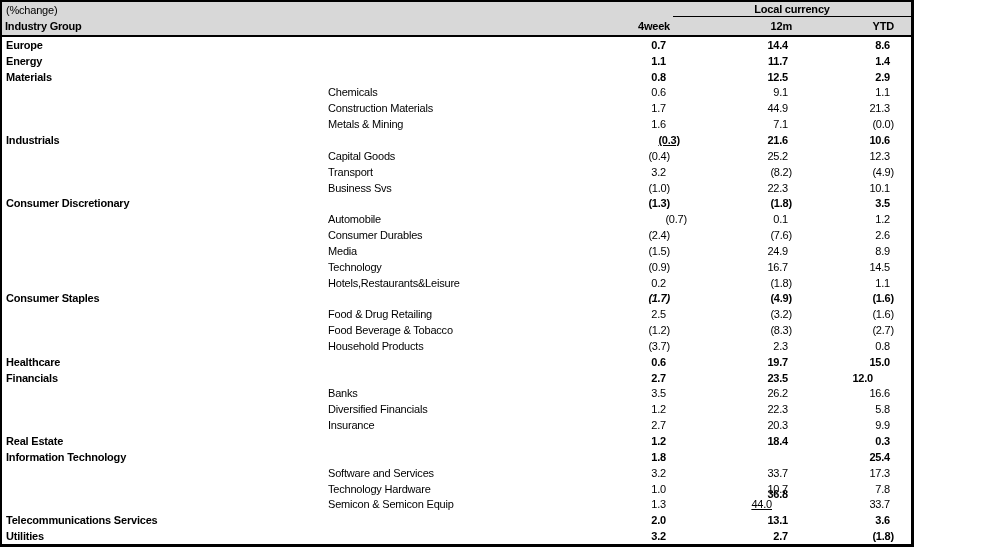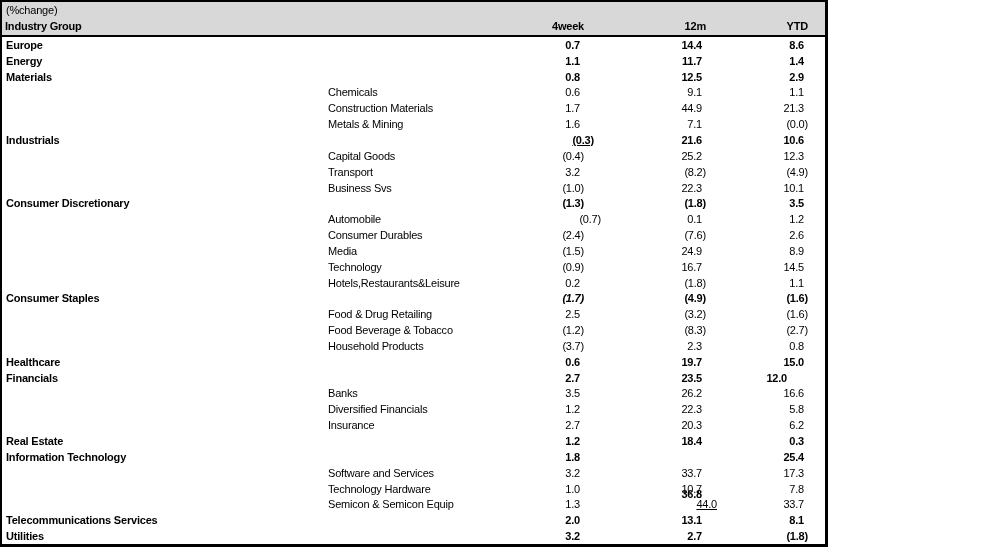--- a/index.html
+++ b/index.html
@@ -8,21 +8,21 @@
     --text: #000000;
   }
   * { box-sizing: border-box; margin: 0; padding: 0; }
   html, body { background: #ffffff; }
   body {
     width: 990px; height: 547px;
     font-family: "Liberation Sans", sans-serif;
     color: var(--text);
   }
   .sheet {
-    width: 828px; height: 547px;
+    width: 914px; height: 547px;
     border-top: 2px solid var(--border);
     border-left: 2px solid var(--border);
     border-right: 3px solid var(--border);
     border-bottom: 3px solid var(--border);
     background: #ffffff;
     display: flex; flex-direction: column;
     font-size: 11px;
     letter-spacing: -0.2px;
   }
   
@@ -58,20 +58,23 @@
     white-space: nowrap;
   }
 </style>
 </head>
 <body>
 
 <div class="sheet">
   <div class="hdr">
     <div class="hdr-row1">
       <span class="corner">(%change)</span>
+      <div class="lc">
+        <span>Local currency</span>
+      </div>
     </div>
     <div class="hdr-row2">
       <span class="ig">Industry Group</span>
       <span class="colh" style="right:241px">4week</span>
       <span class="colh" style="right:119px">12m</span>
       <span class="colh" style="right:17px">YTD</span>
     </div>
   </div>
   <div class="tbody" id="tbody">
       <div class="row bold">
@@ -215,21 +218,21 @@
       <div class="row">
         <span class="lab sub">Diversified Financials</span>
         <span class="val" style="right: 245px;">1.2</span>
         <span class="val" style="right: 123px;">22.3</span>
         <span class="val" style="right: 21px;">5.8</span>
       </div>
       <div class="row">
         <span class="lab sub">Insurance</span>
         <span class="val" style="right: 245px;">2.7</span>
         <span class="val" style="right: 123px;">20.3</span>
-        <span class="val" style="right: 21px;">6.2</span>
+        <span class="val" style="right: 21px;">9.9</span>
       </div>
       <div class="row bold">
         <span class="lab">Real Estate</span>
         <span class="val" style="right: 245px;">1.2</span>
         <span class="val" style="right: 123px;">18.4</span>
         <span class="val" style="right: 21px;">0.3</span>
       </div>
       <div class="row bold">
         <span class="lab">Information Technology</span>
         <span class="val" style="right: 245px;">1.8</span>
@@ -244,28 +247,28 @@
       </div>
       <div class="row">
         <span class="lab sub">Technology Hardware</span>
         <span class="val" style="right: 245px;">1.0</span>
         <span class="val" style="right: 123px;">10.7</span>
         <span class="val" style="right: 21px;">7.8</span>
       </div>
       <div class="row">
         <span class="lab sub">Semicon &amp; Semicon Equip</span>
         <span class="val" style="right: 245px;">1.3</span>
-        <span class="val" style="right: 108px; text-decoration: underline;">44.0</span>
+        <span class="val" style="right: 139px; text-decoration: underline;">44.0</span>
         <span class="val" style="right: 21px;">33.7</span>
       </div>
       <div class="row bold">
         <span class="lab">Telecommunications Services</span>
         <span class="val" style="right: 245px;">2.0</span>
         <span class="val" style="right: 123px;">13.1</span>
-        <span class="val" style="right: 21px;">8.1</span>
+        <span class="val" style="right: 21px;">3.6</span>
       </div>
       <div class="row bold">
         <span class="lab">Utilities</span>
         <span class="val" style="right: 245px;">3.2</span>
         <span class="val" style="right: 123px;">2.7</span>
         <span class="val" style="right: 17px;">(1.8)</span>
       </div>
     </div>
 </div>
 

